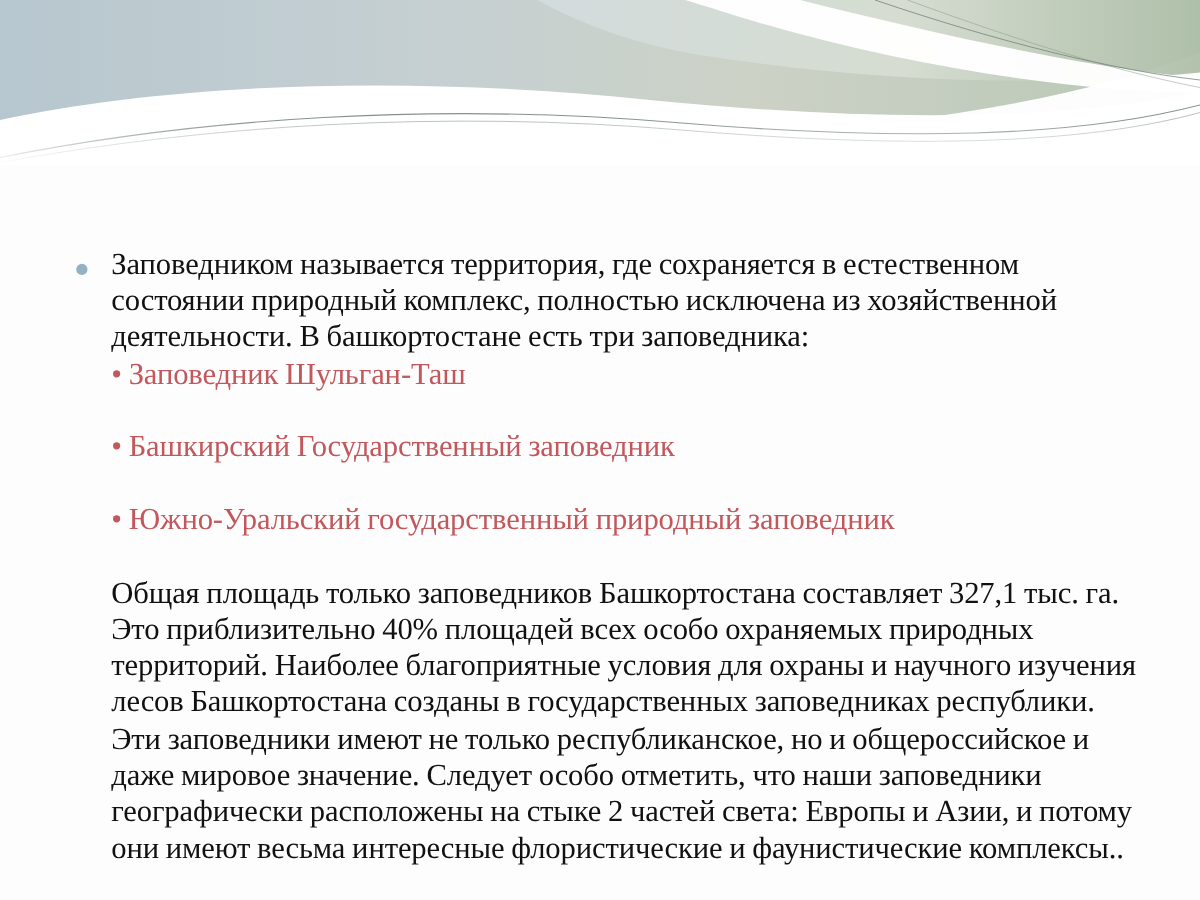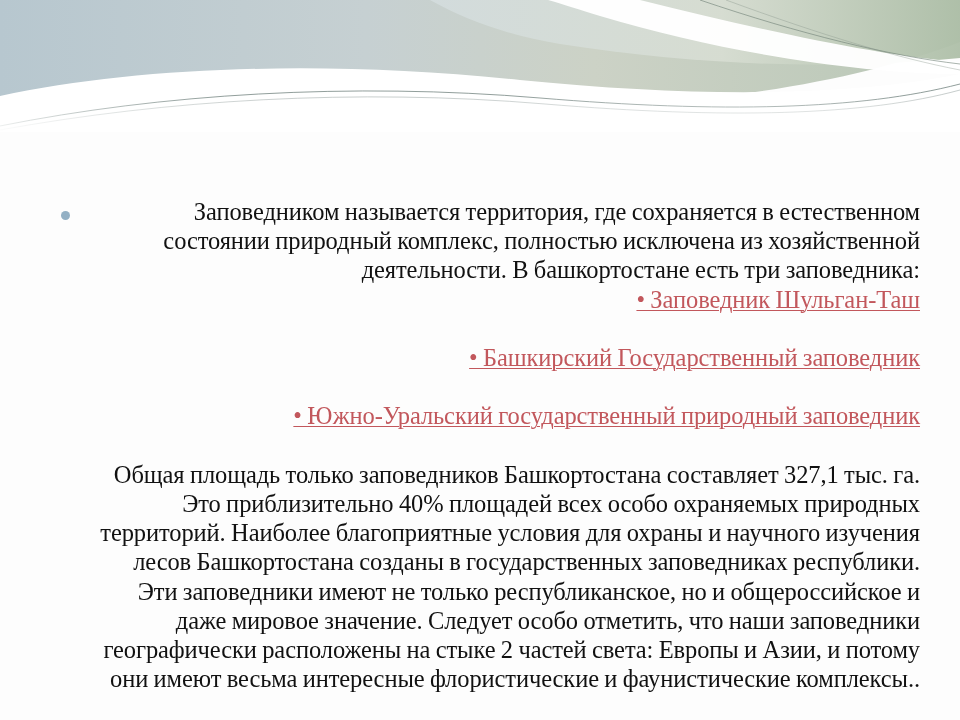--- a/index.html
+++ b/index.html
@@ -43,21 +43,20 @@
   #content-body {
     position: absolute;
     left: 58px;
     top: 197px;
     width: 862px;
   }
 
   .bullet-row {
     position: relative;
     padding-left: 31px;
-    text-align: right;
   }
 
   #bullet-marker {
     position: absolute;
     left: 3px;
     top: 14px;
     width: 9px;
     height: 9px;
     border-radius: 50%;
     background: #93b0c4;
@@ -69,26 +68,24 @@
     line-height: 29.2px;
     color: #111111;
     letter-spacing: -0.1px;
     word-spacing: -0.6px;
     font-family: "Liberation Serif", "DejaVu Serif", serif;
   }
 
   .link-line {
     display: block;
     color: #c2575c;
-    text-decoration: underline;
     text-decoration-color: #c2575c;
     text-underline-offset: 2px;
     text-decoration-thickness: 1px;
     cursor: pointer;
-    margin-left: 16px;
   }
 </style>
 </head>
 <body>
 
 <div id="slide">
 
   <div id="header-decoration">
     <svg viewBox="0 0 960 132" preserveAspectRatio="none">
       <defs>

